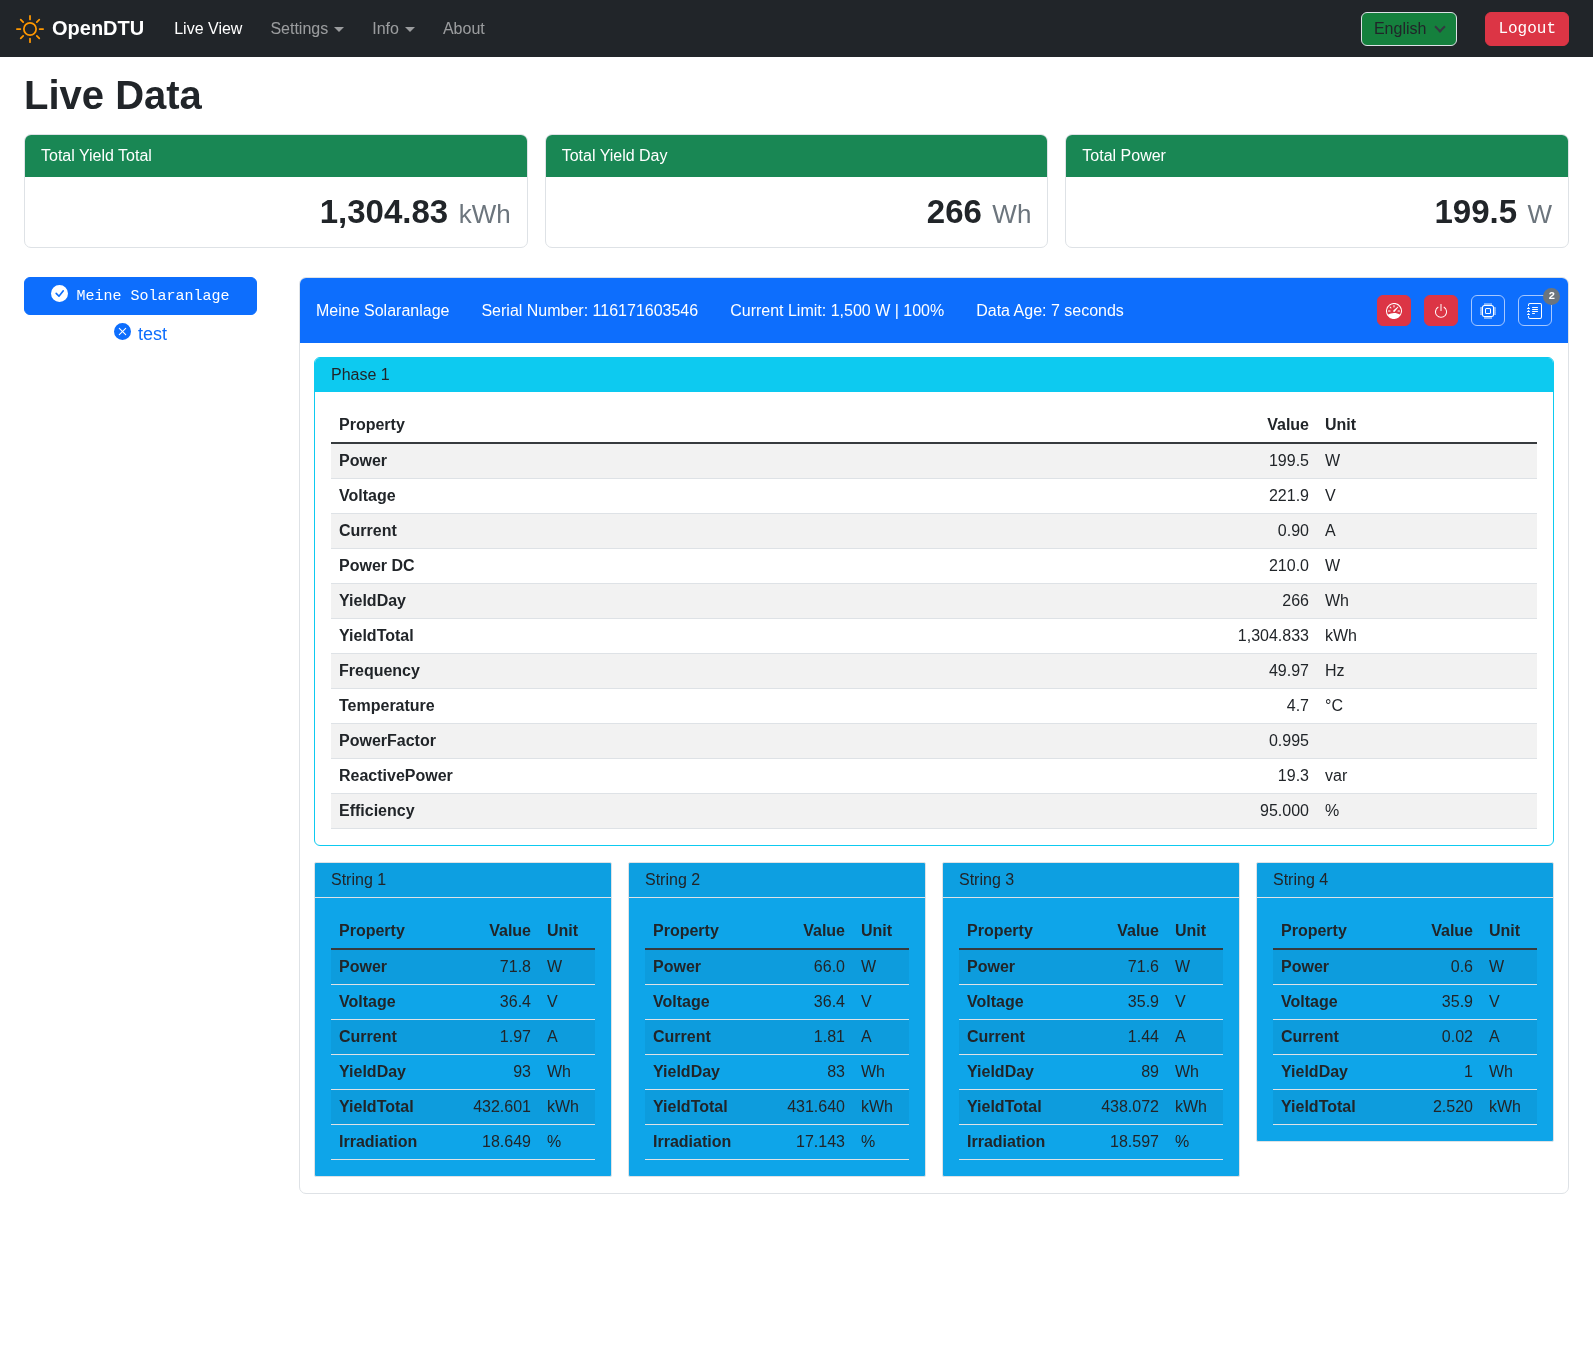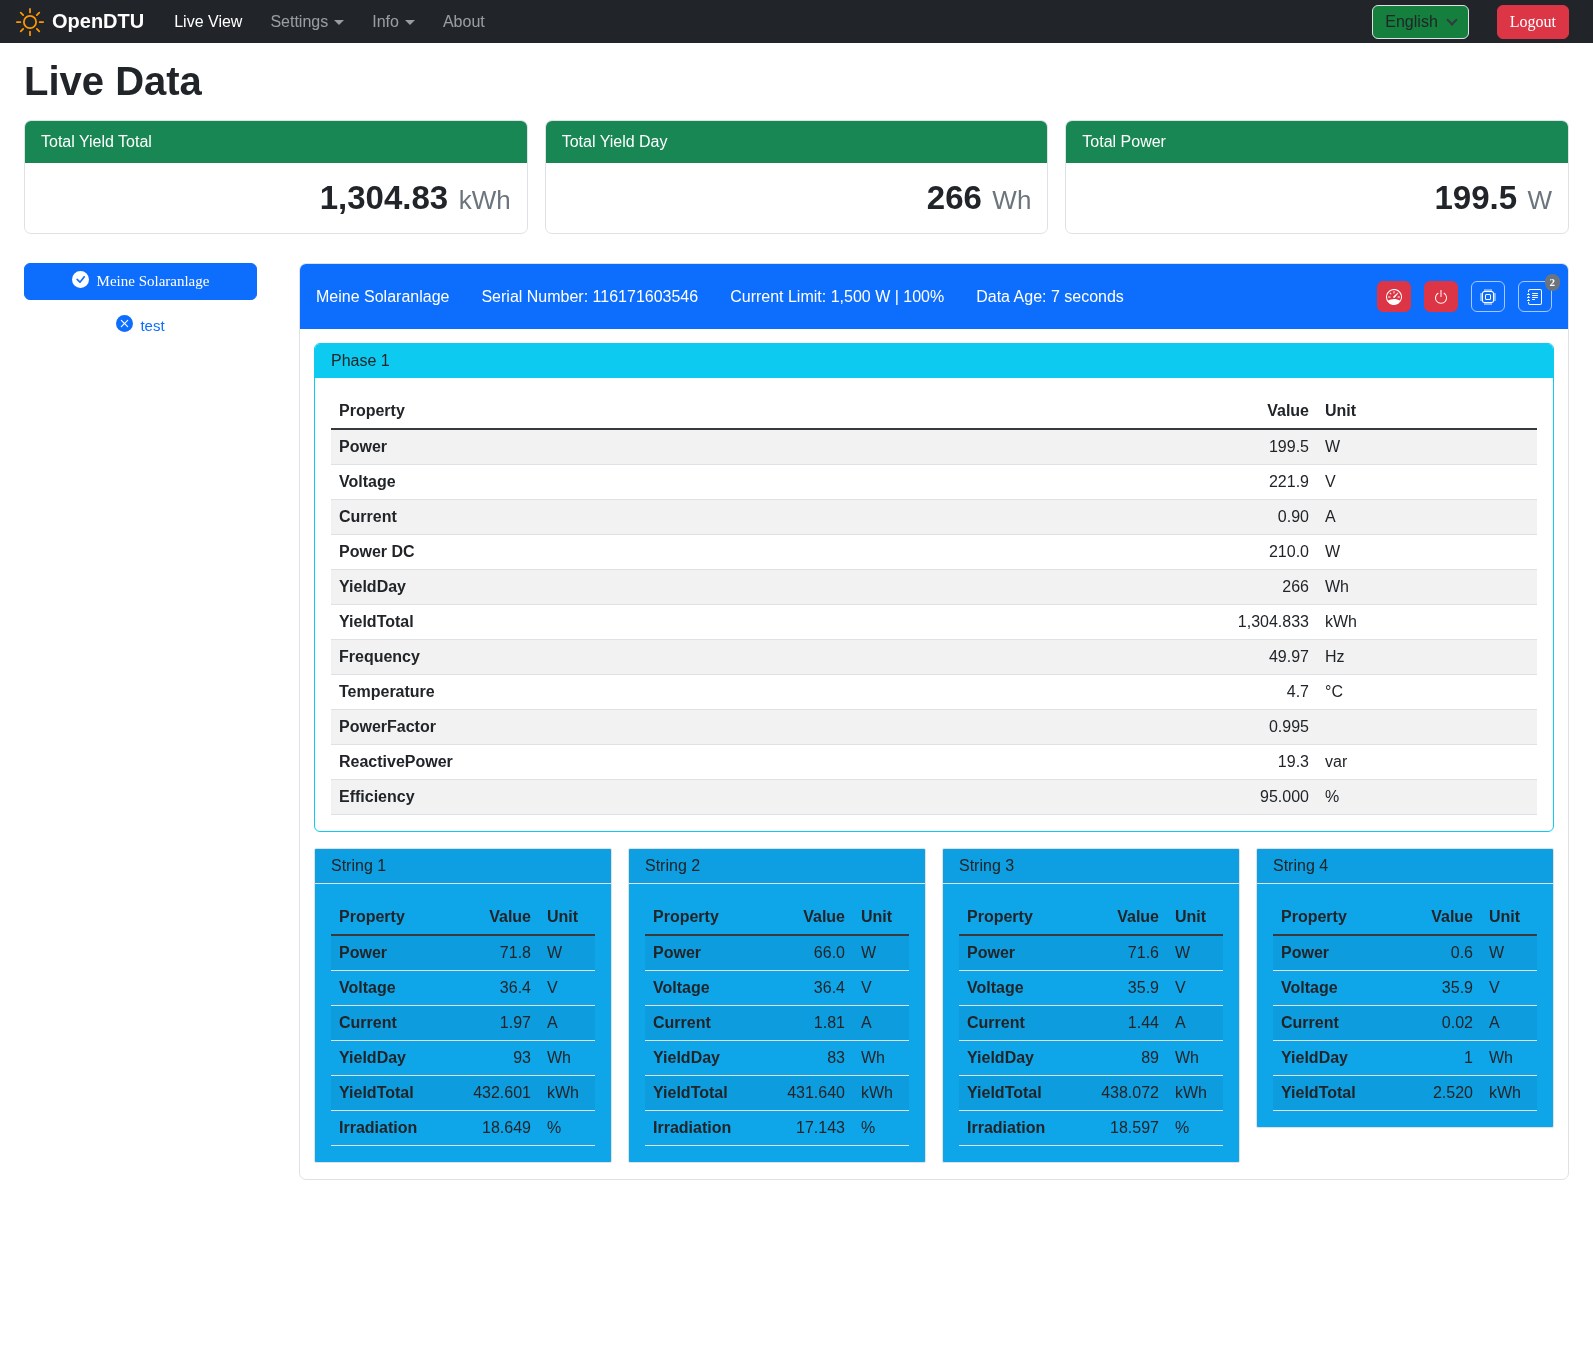--- a/index.html
+++ b/index.html
@@ -4,24 +4,24 @@
 <style>
   :root{
     --primary:#0d6efd; --success:#198754; --info:#0dcaf0; --danger:#dc3545;
     --dark:#212529; --secondary:#6c757d; --border:#dee2e6; --sun:#ff9800;
   }
   *{box-sizing:border-box;margin:0;padding:0}
   body{
     min-width:1593px; background:#fff; color:var(--dark);
     font-family:"Liberation Sans", sans-serif; font-size:16px;
   }
-  button{font-family:Liberation Serif, serif}
-
-  
-  .navbar{background:var(--dark);height:43px;display:flex;align-items:center;padding:0 12px}
+  button{font-family:Liberation Mono, monospace}
+
+  
+  .navbar{background:var(--dark);height:57px;display:flex;align-items:center;padding:0 12px}
   .brand{display:flex;align-items:center;gap:8px;color:#fff;font-size:20px;font-weight:700;margin:0 16px 0 4px;cursor:pointer}
   .brand svg{display:block}
   .nav-links{display:flex;align-items:flex-start}
   .nav-link{color:rgba(255,255,255,.55);padding:8px 14px;font-size:16px;cursor:pointer;display:flex;align-items:center;gap:6px;text-decoration:none}
   .nav-link.active{color:#fff}
   .caret{display:inline-block;width:0;height:0;border-top:5px solid;border-right:5px solid transparent;border-left:5px solid transparent;margin-top:2px}
   .nav-right{margin-left:auto;display:flex;align-items:center;gap:28px;padding-right:12px}
   .lang-select{background:#15803d;border:1px solid var(--border);border-radius:6px;padding:7px 12px;display:flex;align-items:center;gap:10px;color:var(--dark);cursor:pointer}
   .chevron{display:inline-block;width:8px;height:8px;border-right:2px solid #343a40;border-bottom:2px solid #343a40;transform:rotate(45deg);margin-top:-4px}
   .logout-btn{background:var(--danger);color:#fff;border:1px solid var(--danger);border-radius:6px;padding:7px 12px;font-size:16px;cursor:pointer}
@@ -35,21 +35,21 @@
   .summary-card{flex:1 1 0;border:1px solid var(--border);border-radius:7px;overflow:hidden;background:#fff}
   .summary-header{background:var(--success);color:#fff;padding:12px 16px;font-size:16px}
   .summary-body{padding:16px;text-align:right}
   .summary-value{font-size:33px;font-weight:700;color:var(--dark)}
   .summary-unit{font-size:26px;color:var(--secondary);margin-left:6px}
 
   
   .main-row{display:flex;gap:42px;align-items:flex-start;padding-bottom:29px}
   .sidebar{flex:0 0 233px;width:233px}
   .inverter-btn{width:100%;background:var(--primary);border:1px solid var(--primary);color:#fff;border-radius:6px;padding:7px 12px;font-size:15px;display:flex;align-items:center;justify-content:center;gap:8px;cursor:pointer}
-  .test-item{margin-top:15px;display:flex;align-items:center;justify-content:center;gap:7px;color:var(--primary);font-size:15px;cursor:pointer}
+  .test-item{margin-top:8px;display:flex;align-items:center;justify-content:center;gap:7px;color:var(--primary);font-size:18px;cursor:pointer}
 
   .panel{flex:1;border:1px solid var(--border);border-radius:7px;background:#fff;overflow:hidden}
   .panel-header{background:var(--primary);color:#fff;display:flex;align-items:center;gap:32px;padding:17px 16px;font-size:16px}
   .panel-actions{margin-left:auto;display:flex;gap:13px}
   .icon-btn{width:34px;height:31px;border-radius:6px;display:flex;align-items:center;justify-content:center;cursor:pointer;position:relative;border:1px solid transparent}
   .icon-btn.danger{background:var(--danger);border-color:var(--danger)}
   .icon-btn.primary{background:var(--primary);border-color:#a6c8ff}
   .icon-btn svg{display:block}
   .badge{position:absolute;top:-8px;right:-9px;background:var(--secondary);color:#fff;font-size:11px;line-height:1;padding:3px 5px;border-radius:50rem;font-weight:700}
   .panel-body{padding:14px 14px 16px}

